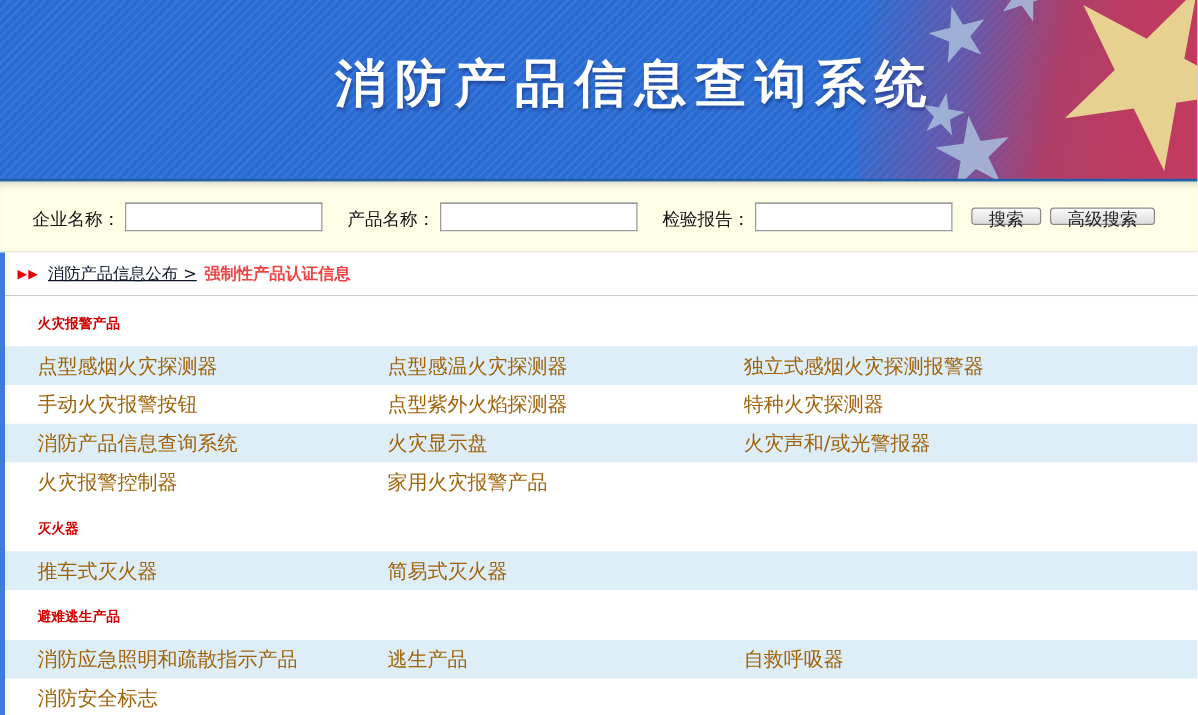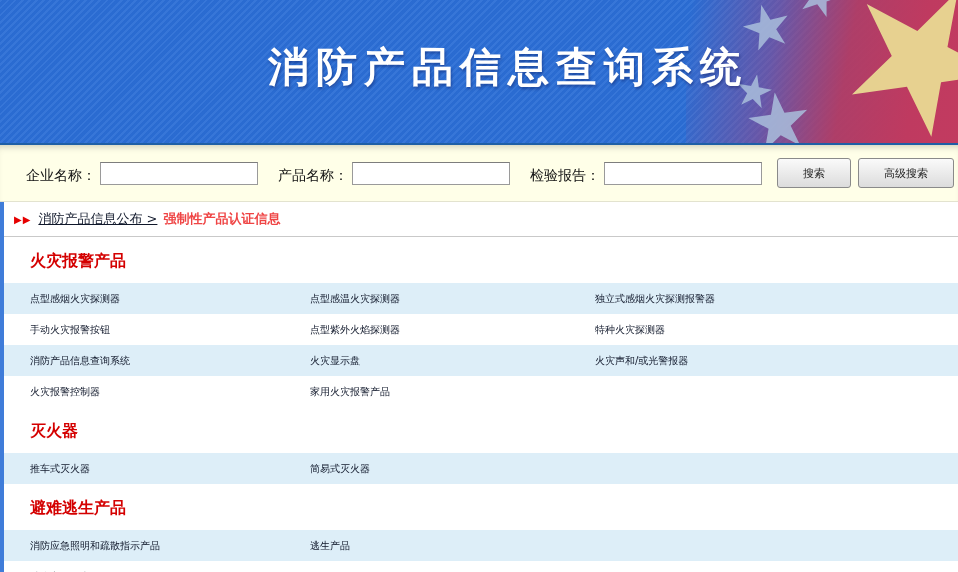--- a/index.html
+++ b/index.html
@@ -23,39 +23,39 @@
   .star-big { background:#E9D992; opacity:.95; }
 
   
   .search-strip { width:958px; height:57px; background:#FFFFE8; display:flex; align-items:center;
       padding-left:14px; box-shadow:inset 0 6px 6px -4px rgba(120,120,110,.35);
       border-bottom:1px solid #E3E3CF; }
   .search-group { display:flex; align-items:flex-end; margin-right:8px;margin-left:12px; }
   .search-label { font-size:14px; color:#111; margin-right:4px; white-space:nowrap; }
   .search-input { width:158px; height:23px; border:1px solid #9A9A9A; border-top-color:#7d7d7d;
       background:#fff; font-size:13px; padding:0 4px; }
-  .btn { height:30px; font-size:11px; color:#222; padding:0 25px; margin-left:7px; cursor:pointer;
+  .btn { height:14px; font-size:14px; color:#222; padding:0 13px; margin-left:7px; cursor:pointer;
       background:linear-gradient(#fafafa,#dcdcdc); border:1px solid #8A8A8A; border-radius:3px;
       font-family:"DejaVu Sans","Liberation Sans",sans-serif; }
 
   
   .main { width:958px; border-left:4px solid #3F7CD9; }
 
   .breadcrumb { height:35px; background:#fff; border-bottom:1px solid #C9C9C9;
       display:flex; align-items:center; padding-left:10px; font-size:13px; }
   .crumb-arrows { color:#E60000; font-size:10px; letter-spacing:1px; margin-right:7px; }
   .crumb-root { color:#0f172a; margin-right:6px; cursor:pointer;text-decoration:underline; }
   .crumb-current { color:#ef4444; font-weight:bold; }
 
-  .section-title { padding:14px 0 11px 26px; font-size:16px; font-weight:bold; color:#D40000;
+  .section-title { padding:14px 0 11px 26px; font-size:11px; font-weight:bold; color:#D40000;
       background:#fff; }
   .product-row { display:grid; grid-template-columns:280px 285px 1fr; padding-left:26px;
       height:31px; line-height:31px; background:#fff; }
   .product-row.alt { background:#DDEEF8; }
-  .product-cell { font-size:10px; color:#0f172a; cursor:pointer; white-space:nowrap; overflow:hidden; }
+  .product-cell { font-size:16px; color:#a16207; cursor:pointer; white-space:nowrap; overflow:hidden; }
 </style>
 </head>
 <body>
 
 <div class="banner">
   <div class="banner-texture"></div>
   <div class="flag">
     <div class="star star-small" style="left:57px; top:4px;  width:48px; height:48px; transform:rotate(-14deg);"></div>
     <div class="star star-small" style="left:112px; top:-26px; width:44px; height:44px; transform:rotate(18deg);"></div>
     <div class="star star-small" style="left:50px; top:74px; width:36px; height:36px; transform:rotate(10deg);"></div>
@@ -112,20 +112,21 @@
       </div>
       <div class="section-title">灭火器</div>
       <div class="product-row alt">
         <span class="product-cell">推车式灭火器</span>
         <span class="product-cell">简易式灭火器</span>
       </div>
       <div class="section-title">避难逃生产品</div>
       <div class="product-row alt">
         <span class="product-cell">消防应急照明和疏散指示产品</span>
         <span class="product-cell">逃生产品</span>
+        <span class="product-cell">自救呼吸器</span>
       </div>
       <div class="product-row">
         <span class="product-cell">消防安全标志</span>
         <span class="product-cell"></span>
         <span class="product-cell"></span>
       </div>
     </div>
 </div>
 
 </body></html>

